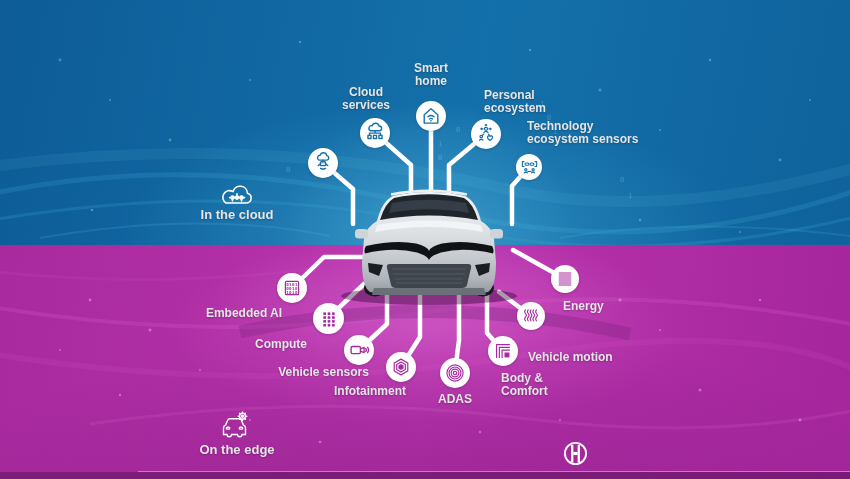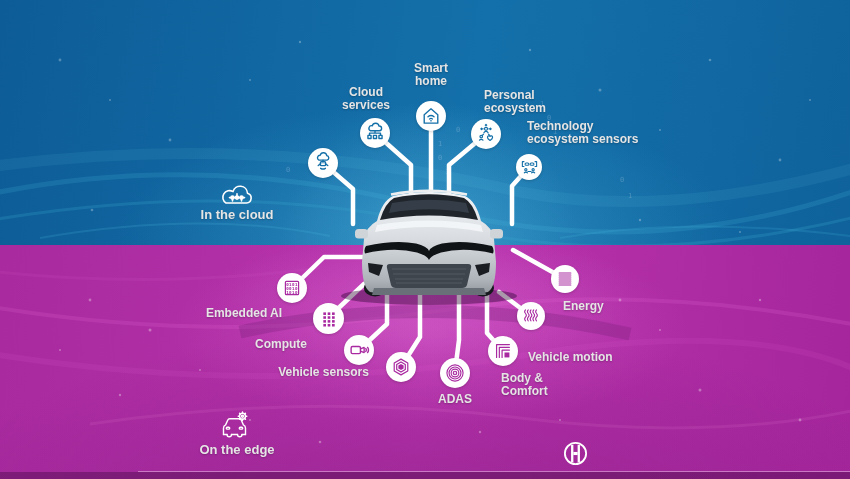--- a/index.html
+++ b/index.html
@@ -290,20 +290,21 @@
   </div>
   <div class="label" style="left:252px;top:366px;width:143px;text-align:center;">Vehicle sensors</div>
 
   <div class="circle magenta" style="left:386px;top:352px;width:30px;height:30px;">
     <svg width="22" height="22" viewBox="0 0 24 24" fill="none" stroke="currentColor" stroke-width="1.3" stroke-linejoin="round">
       <path d="M12,3.4 L19.4,7.7 V16.3 L12,20.6 L4.6,16.3 V7.7 Z"></path>
       <path d="M12,6.5 L16.7,9.25 V14.75 L12,17.5 L7.3,14.75 V9.25 Z"></path>
       <path d="M12,9.5 L14.2,10.75 V13.25 L12,14.5 L9.8,13.25 V10.75 Z" fill="currentColor"></path>
     </svg>
   </div>
+  <div class="label" style="left:300px;top:385px;width:140px;text-align:center;">Infotainment</div>
 
   <div class="circle magenta" style="left:440px;top:358px;width:30px;height:30px;">
     <svg width="22" height="22" viewBox="0 0 24 24" fill="none" stroke="currentColor" stroke-width="1.25">
       <circle cx="12" cy="12" r="8.8"></circle>
       <circle cx="12" cy="12" r="6.5"></circle>
       <circle cx="12" cy="12" r="4.2"></circle>
       <circle cx="12" cy="12" r="1.9"></circle>
       <circle cx="12" cy="12" r="0.6" fill="currentColor" stroke="none"></circle>
     </svg>
   </div>

